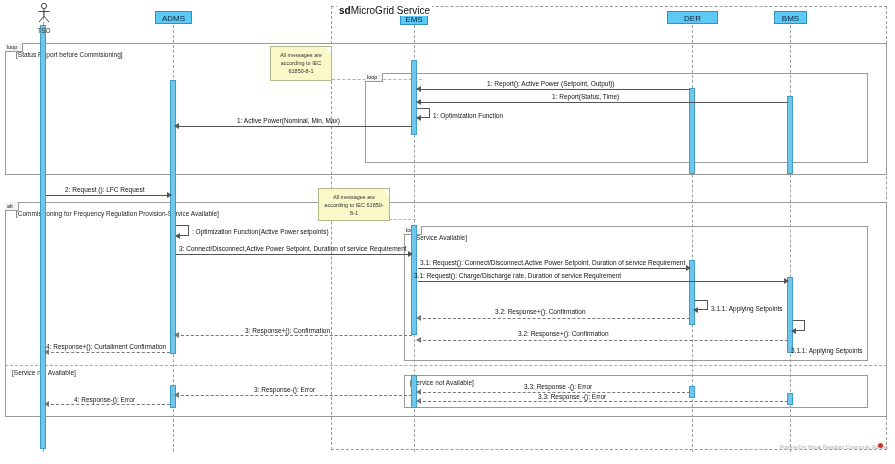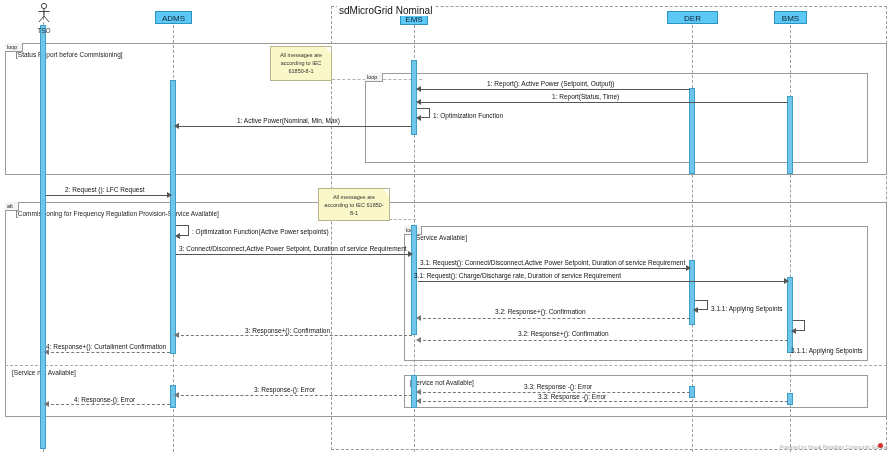--- a/index.html
+++ b/index.html
@@ -11,21 +11,21 @@
   .activation{position:absolute;width:6px;background:#6EC6EA;border:1px solid #3f9ec8;z-index:4;box-sizing:border-box;}
   .actor-wrap{position:absolute;z-index:6;text-align:center;}
   .actor-label{font-size:6.5px;color:#333;margin-top:-1px;}
   .frame{position:absolute;border:1px solid #9a9a9a;box-sizing:border-box;z-index:2;background:transparent;}
   .frame-dashed{position:absolute;border:1px dashed #9a9a9a;box-sizing:border-box;z-index:2;background:transparent;}
   .frame-op{position:absolute;background:#f4f4f4;border:1px solid #9a9a9a;border-top:none;border-left:none;
     font-size:5.5px;line-height:8px;padding:0 5px 0 2px;color:#222;z-index:3;
     border-bottom-right-radius:0;}
   .frame-op:after{content:"";position:absolute;right:-1px;top:0;width:0;height:0;}
   .sd-label{position:absolute;font-size:10px;color:#111;z-index:7;background:#fff;padding:0 2px;}
-  .sd-label b{font-weight:normal;}
+  .sd-label b{font-weight:bold;}
   .guard{position:absolute;font-size:6.5px;color:#222;z-index:3;white-space:nowrap;}
   .msg-line{position:absolute;height:0;border-top:1px solid #555;z-index:5;}
   .msg-line.dashed{border-top:1px dashed #777;}
   .msg-label{position:absolute;font-size:6.5px;color:#111;z-index:6;white-space:nowrap;}
   .arrowR{position:absolute;width:0;height:0;border-top:3px solid transparent;border-bottom:3px solid transparent;
     border-left:5px solid #555;z-index:6;}
   .arrowL{position:absolute;width:0;height:0;border-top:3px solid transparent;border-bottom:3px solid transparent;
     border-right:5px solid #555;z-index:6;}
   .arrowL.open,.arrowR.open{border-left-color:#777;border-right-color:#777;}
   .note{position:absolute;background:#FAF8C8;border:1px solid #b9b48a;font-size:5.5px;line-height:8px;
@@ -37,21 +37,21 @@
   .wm-dot{position:absolute;width:5px;height:5px;border-radius:50%;background:#d0342c;z-index:9;}
   .sep{position:absolute;height:0;border-top:1px dashed #aaa;z-index:3;}
 </style>
 </head>
 <body>
 
 <div id="canvas">
 
   <div class="frame-dashed" style="left:331px;top:6px;width:556px;height:444px;"></div>
   <div class="sd-label" style="left:337px;top:5px;">
-    <b>sd</b><span>MicroGrid Nominal</span>
+    <b>sd</b><span>MicroGrid Service</span>
   </div>
 
   <div class="lifeline-line" style="left:43px;top:12px;height:440px;"></div>
   <div class="lifeline-line" style="left:173px;top:25px;height:427px;"></div>
   <div class="lifeline-line" style="left:414px;top:25px;height:427px;"></div>
   <div class="lifeline-line" style="left:692px;top:25px;height:427px;"></div>
   <div class="lifeline-line" style="left:790px;top:25px;height:427px;"></div>
 
   <div class="actor-wrap" style="left:28px;top:2px;width:32px;">
     <svg width="32" height="22" viewBox="0 0 32 22">

